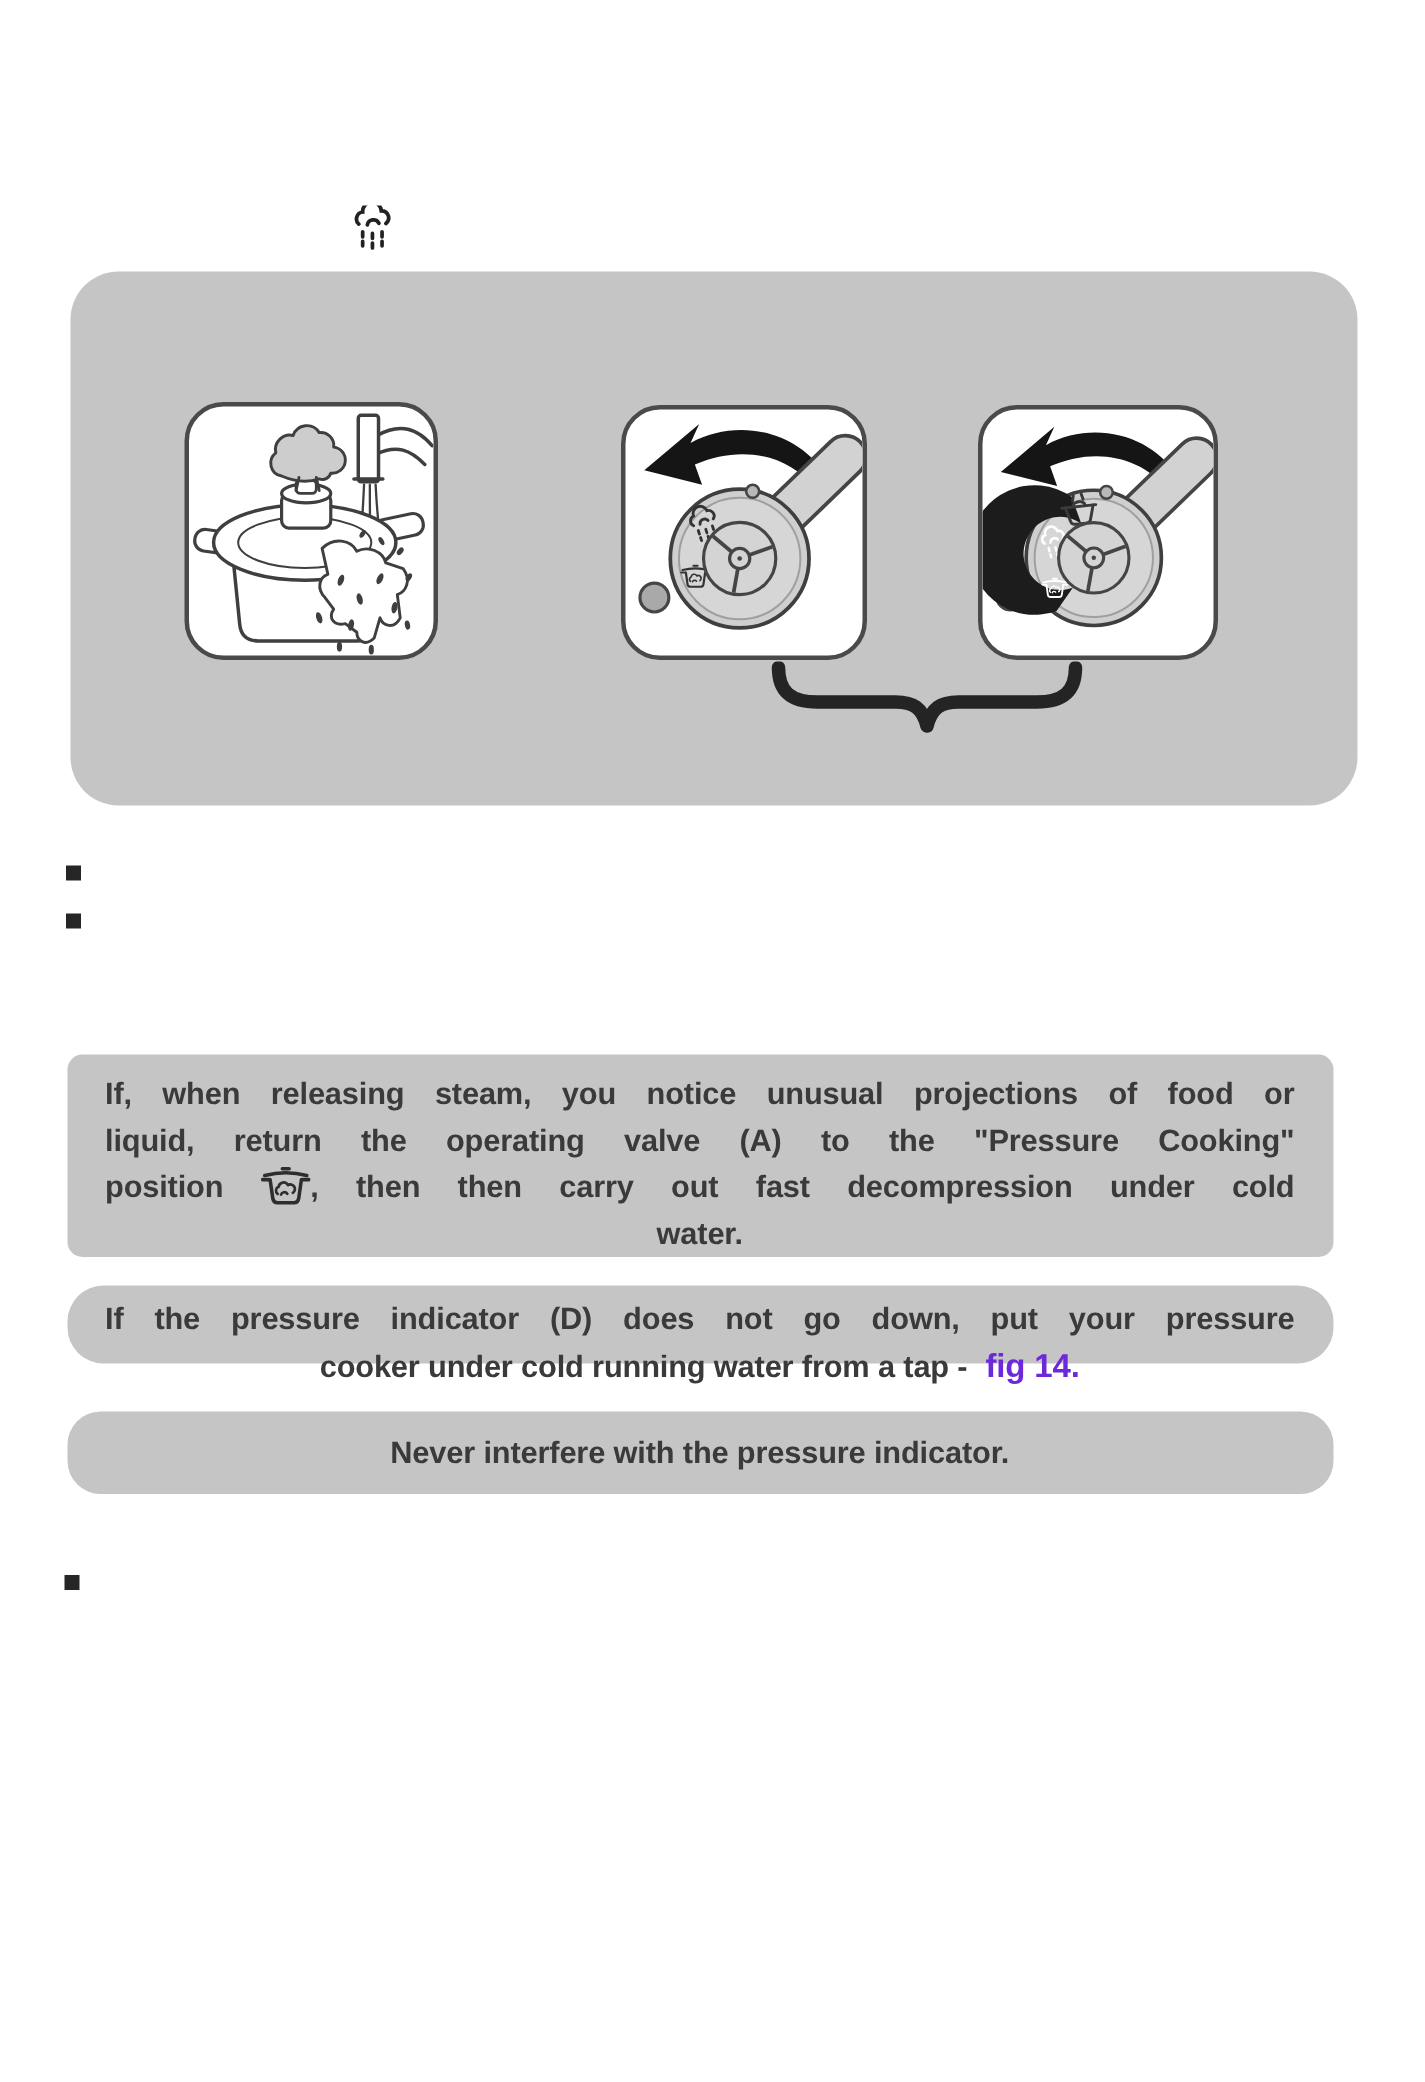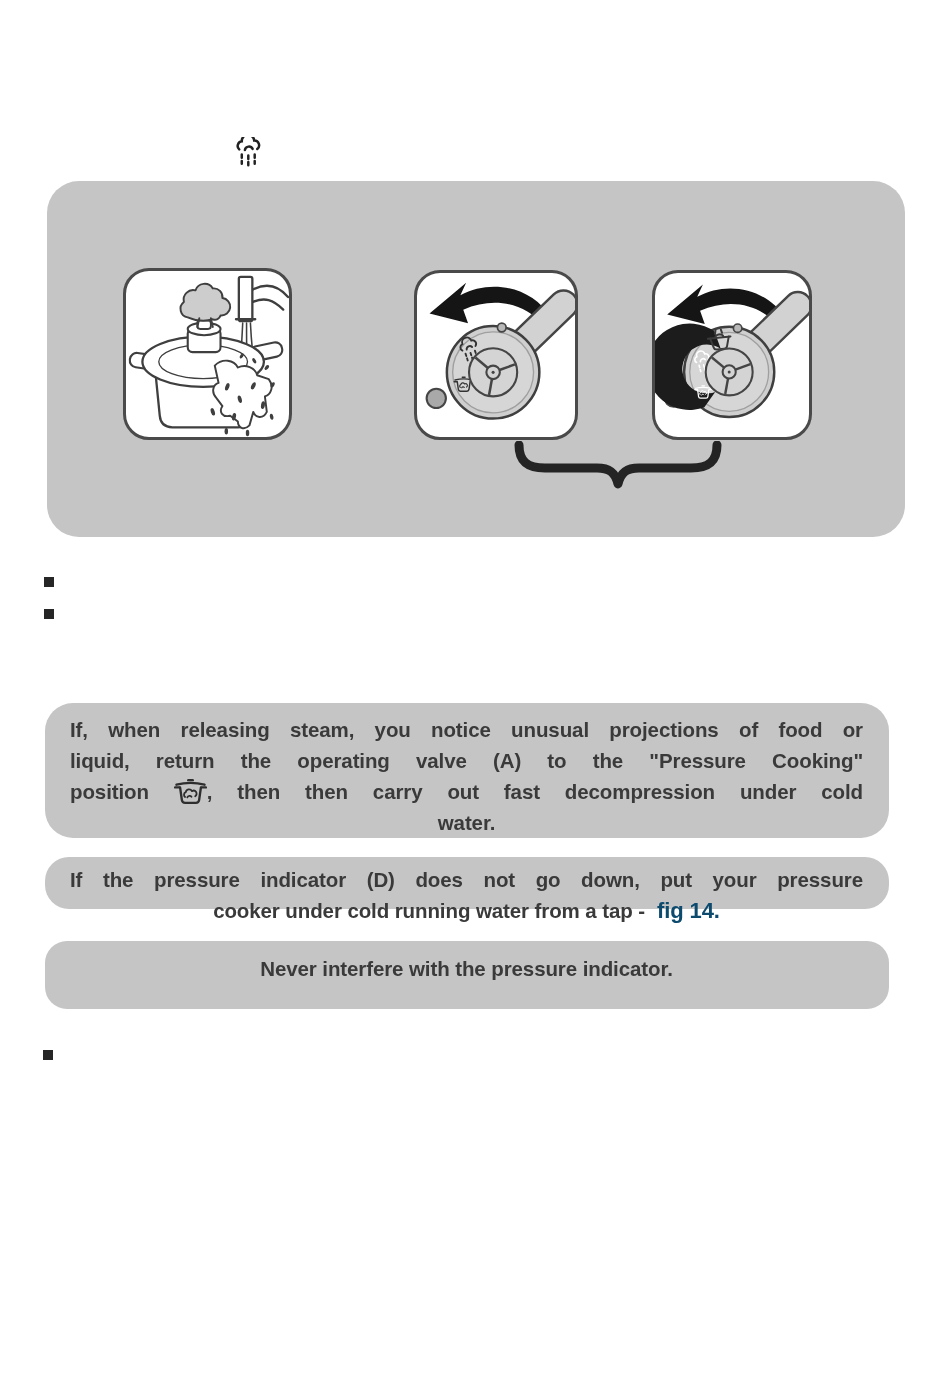--- a/index.html
+++ b/index.html
@@ -20,26 +20,26 @@
   .brace{left:512px;top:441px;width:212px;height:50px;}
   
   .bullet{position:absolute;width:10px;height:10px;background:#262626;}
   .b1{left:44px;top:577px;} .b2{left:44px;top:609px;} .b3{left:43px;top:1050px;}
   
   .note{position:absolute;left:45px;width:844px;background:#c5c5c5;box-sizing:border-box;
         color:#3a3a3a;font-weight:700;}
   .note .nline{font-size:20.5px;line-height:31px;letter-spacing:-0.1px;}
   .jline{text-align:justify;text-align-last:justify;}
   .lline{text-align:center;}
-  #note-projection{top:703px;height:135px;border-radius:28px;padding:11px 26px 0 25px;}
+  #note-projection{top:703px;height:135px;border-radius:10px;padding:11px 26px 0 25px;}
   #note-indicator{top:857px;height:52px;border-radius:24px;padding:7px 26px 0 25px;}
-  #note-interfere{top:941px;height:68px;border-radius:22px;padding:12px 26px 0 25px;}
+  #note-interfere{top:941px;height:55px;border-radius:22px;padding:12px 26px 0 25px;}
   .inline-icon{display:inline-block;width:33px;height:29px;vertical-align:-7px;color:#2e2e2e;}
   .inline-icon svg{display:block;width:100%;height:100%;}
-  .figref{font-size:22px;color:#0c4a6e;margin-left:12px;font-weight:700;}
+  .figref{font-size:22px;color:#6d28d9;margin-left:12px;font-weight:700;}
   .defs{position:absolute;width:0;height:0;overflow:hidden;}
 </style>
 </head>
 <body>
 
 <svg class="defs" aria-hidden="true">
   <defs>
     <g id="g-steam" fill="none" stroke="currentColor" stroke-width="2.4" stroke-linecap="round">
       <path d="M4 12 A4.5 4.5 0 0 1 6.5 4.2 A6 6 0 0 1 18.5 3.4 A4.6 4.6 0 0 1 21.5 11.6"></path>
       <path d="M9.5 12.5 a4 4 0 0 1 7.5 -1"></path>

